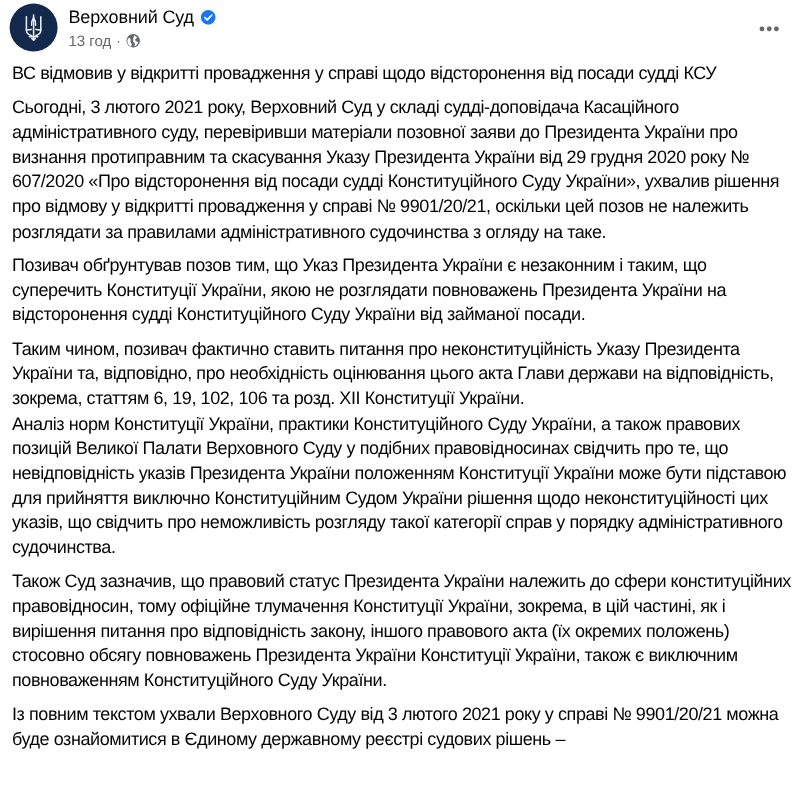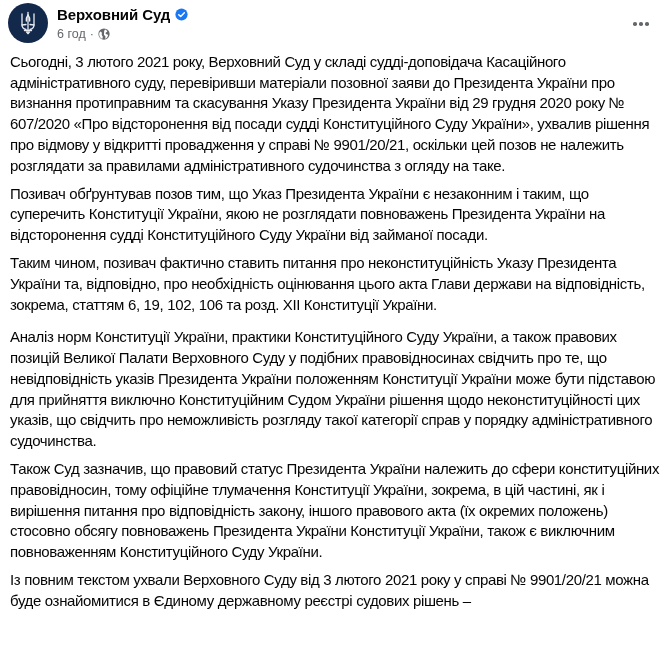--- a/index.html
+++ b/index.html
@@ -44,21 +44,21 @@
     .author-line {
       position: absolute;
       left: 57px;
       top: 4px;
       display: flex;
       align-items: center;
       height: 20px;
     }
     .author-name {
       font-size: 15px;
-      font-weight: bold;
+      font-weight: normal;
       color: #050505;
       cursor: pointer;
       letter-spacing: -0.1px;
     }
     .verified {
       margin-left: 5px;
       width: 13px;
       height: 13px;
       display: inline-block;
     }
@@ -102,21 +102,21 @@
       font-size: 15px;
       line-height: 20.7px;
       color: #050505;
       letter-spacing: -0.35px;
       word-spacing: 0px;
     }
     .body p {
       margin: 0 0 7.5px 0;
       padding: 0;
     }
-    .body .tight { margin-bottom: 12px; }
+    .body .tight { margin-bottom: 0; }
   </style>
 </head>
 <body>
 
 <div class="post">
 
   <div class="header">
     <div class="avatar">
       <svg width="18" height="24" viewBox="0 0 18 24">
         <g fill="none" stroke="#e9ecf2" stroke-width="1.3" stroke-linejoin="round" stroke-linecap="round">
@@ -136,37 +136,38 @@
 
     <div class="author-line">
       <span class="author-name">Верховний Суд</span>
       <svg class="verified" viewBox="0 0 16 16">
         <circle cx="8" cy="8" r="7.5" fill="#1877f2"></circle>
         <path d="M4.6 8.2 L7 10.5 L11.5 5.8" fill="none" stroke="#ffffff" stroke-width="1.8" stroke-linecap="round" stroke-linejoin="round"></path>
       </svg>
     </div>
 
     <div class="meta-line">
-      <span class="meta-time">6 год</span>
+      <span class="meta-time">13 год</span>
       <span class="meta-dot">·</span>
       <svg class="globe" viewBox="0 0 16 16">
         <circle cx="8" cy="8" r="7.5" fill="#65676b"></circle>
         <path d="M3.2 4.5 C5 5 5.5 6.5 5 8 C4.5 9.5 6 10.5 6.5 12 L5.5 14.5 C3 13.5 1.5 11 1.5 8 C1.5 6.7 2.2 5.4 3.2 4.5 Z" fill="#ffffff"></path>
         <path d="M9.5 1.8 C10 3 11.5 3.5 12.5 4 C12 5.5 10.5 5.5 10 7 C10.5 8.5 12.5 8.3 13.5 9.5 C13 11.5 11.5 13.5 9.5 14.3 C9.5 12.5 10.5 11.5 9.5 10.5 C8.5 9.5 7.5 9 8 7.5 C8.5 6 7.5 4 9.5 1.8 Z" fill="#ffffff"></path>
       </svg>
     </div>
 
     <div class="more-button">
       <span></span>
       <span></span>
       <span></span>
     </div>
   </div>
 
   <div class="body">
+    <p>ВС відмовив у відкритті провадження у справі щодо відсторонення від посади судді КСУ</p>
     <p>Сьогодні, 3 лютого 2021 року, Верховний Суд у складі судді-доповідача Касаційного адміністративного суду, перевіривши матеріали позовної заяви до Президента України про визнання протиправним та скасування Указу Президента України від 29 грудня 2020 року № 607/2020 «Про відсторонення від посади судді Конституційного Суду України», ухвалив рішення про відмову у відкритті провадження у справі № 9901/20/21, оскільки цей позов не належить розглядати за правилами адміністративного судочинства з огляду на таке.</p>
     <p>Позивач обґрунтував позов тим, що Указ Президента України є незаконним і таким, що суперечить Конституції України, якою не розглядати повноважень Президента України на відсторонення судді Конституційного Суду України від займаної посади.</p>
     <p class="tight">Таким чином, позивач фактично ставить питання про неконституційність Указу Президента України та, відповідно, про необхідність оцінювання цього акта Глави держави на відповідність, зокрема, статтям 6, 19, 102, 106 та розд. XII Конституції України.</p>
     <p>Аналіз норм Конституції України, практики Конституційного Суду України, а також правових позицій Великої Палати Верховного Суду у подібних правовідносинах свідчить про те, що невідповідність указів Президента України положенням Конституції України може бути підставою для прийняття виключно Конституційним Судом України рішення щодо неконституційності цих указів, що свідчить про неможливість розгляду такої категорії справ у порядку адміністративного судочинства.</p>
     <p>Також Суд зазначив, що правовий статус Президента України належить до сфери конституційних правовідносин, тому офіційне тлумачення Конституції України, зокрема, в цій частині, як і вирішення питання про відповідність закону, іншого правового акта (їх окремих положень) стосовно обсягу повноважень Президента України Конституції України, також є виключним повноваженням Конституційного Суду України.</p>
     <p><span>Із повним текстом ухвали Верховного Суду від 3 лютого 2021 року у справі № 9901/20/21 можна буде ознайомитися в Єдиному державному реєстрі судових рішень –</span> </p>
   </div>
 
 </div>
 

